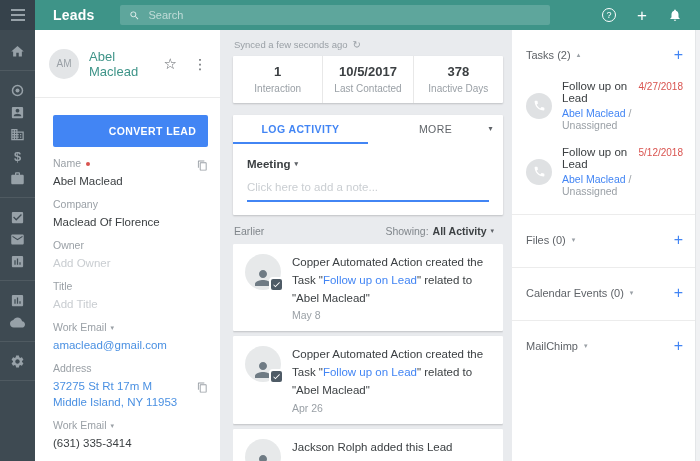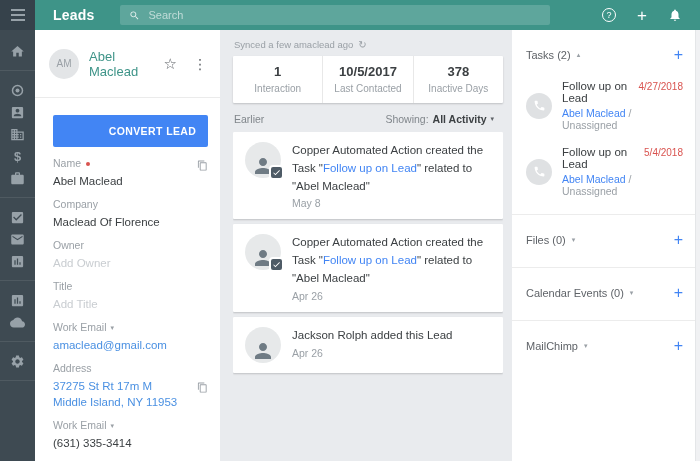--- a/index.html
+++ b/index.html
@@ -269,39 +269,55 @@
           <div class="field-label">
               <span>LinkedIn</span>
               <span class="caret-xs">▾</span>
             </div>
         </div>
       </div>
     </div>
 
     <div class="timeline">
       <div class="synced-row">
-        <span>Synced a few amaclead ago</span>
+        <span>Synced a few seconds ago</span>
         <span class="refresh-glyph">↻</span>
       </div>
 
       <div class="card stats-card">
         <div class="stat">
           <div class="stat-value">1</div>
           <div class="stat-label">Interaction</div>
         </div>
         <div class="stat">
           <div class="stat-value">10/5/2017</div>
           <div class="stat-label">Last Contacted</div>
         </div>
         <div class="stat">
           <div class="stat-value">378</div>
           <div class="stat-label">Inactive Days</div>
         </div>
       </div>
 
+      <div class="card tabs-card">
+        <div class="tab-row">
+          <div class="tab active">LOG ACTIVITY</div>
+          <div class="tab inactive">
+              <span>MORE</span>
+              <span class="tab-caret">▾</span>
+            </div>
+        </div>
+        <div class="composer">
+          <div class="activity-type">
+              <span>Meeting</span>
+              <span class="caret-xs">▾</span>
+            </div>
+          <div class="note-input">Click here to add a note...</div>
+        </div>
+      </div>
 
       <div class="feed-header">
         <span>Earlier</span>
         <span class="flexfill"></span>
         <span>Showing:</span>
         <span class="showing-value">All Activity</span>
         <span class="caret-xs">▾</span>
       </div>
 
       <div class="feed">
@@ -393,21 +409,21 @@
 
         <div class="task-item">
           <div class="task-avatar">
               <svg viewBox="0 0 24 24">
                 <path d="M6.62 10.79c1.44 2.83 3.76 5.14 6.59 6.59l2.2-2.21c.27-.27.67-.36 1.02-.24 1.12.37 2.33.57 3.57.57.55 0 1 .45 1 1V20c0 .55-.45 1-1 1-9.39 0-17-7.61-17-17 0-.55.45-1 1-1h3.5c.55 0 1 .45 1 1 0 1.25.2 2.45.57 3.57.11.35.03.74-.25 1.02l-2.2 2.2z"></path>
               </svg>
             </div>
           <div class="task-content">
             <div class="task-top">
               <span class="task-title">Follow up on Lead</span>
-              <span class="task-date">5/4/2018</span>
+              <span class="task-date">5/12/2018</span>
             </div>
             <div class="task-sub">
               <span class="task-link">Abel Maclead</span>
               <span class="task-assignee">/ Unassigned</span>
             </div>
           </div>
         </div>
 
         <div class="divider-h"></div>
 

